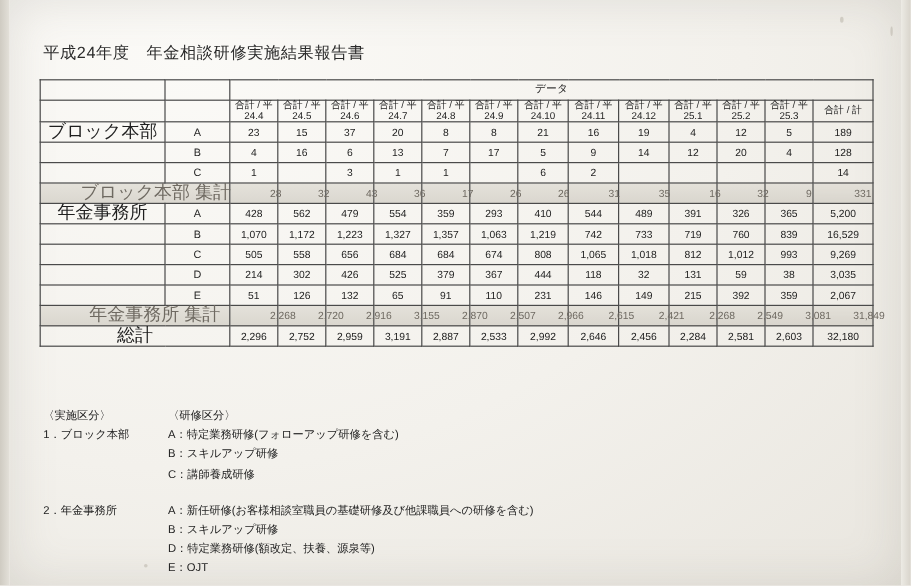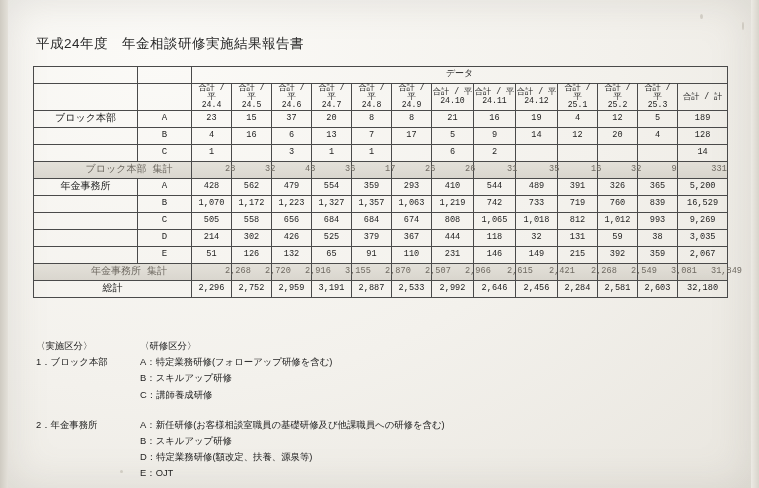--- a/index.html
+++ b/index.html
@@ -57,21 +57,20 @@
     letter-spacing: .5px;
     white-space: nowrap;
   }
 
   
   .table-wrap {
     position: absolute;
     left: 33px;
     top: 66px;
     width: 692px;
-    font-family: Liberation Mono, monospace;
   }
   table.main {
     border-collapse: collapse;
     width: 692px;
     font-size: 8.6px;
     color: #1e1e1e;
     table-layout: fixed;
   }
   table.main td, table.main th {
     border: 1px solid #4a4a4a;
@@ -79,21 +78,21 @@
     height: 16px;
     text-align: center;
     font-weight: normal;
     vertical-align: middle;
     line-height: 1.05;
   }
   td.num, th.num { text-align: right; padding-right: 5px; }
   td.rowlabel {
     text-align: left;
     padding-left: 5px;
-    font-size: 10px;
+    font-size: 15px;
     white-space: nowrap;
   }
   td.cls { font-size: 9px; }
   .hdr-data {
     text-align: left;
     padding-left: 5px;
     font-size: 9px;
   }
   .hdr-unit {
     font-size: 8.2px;

